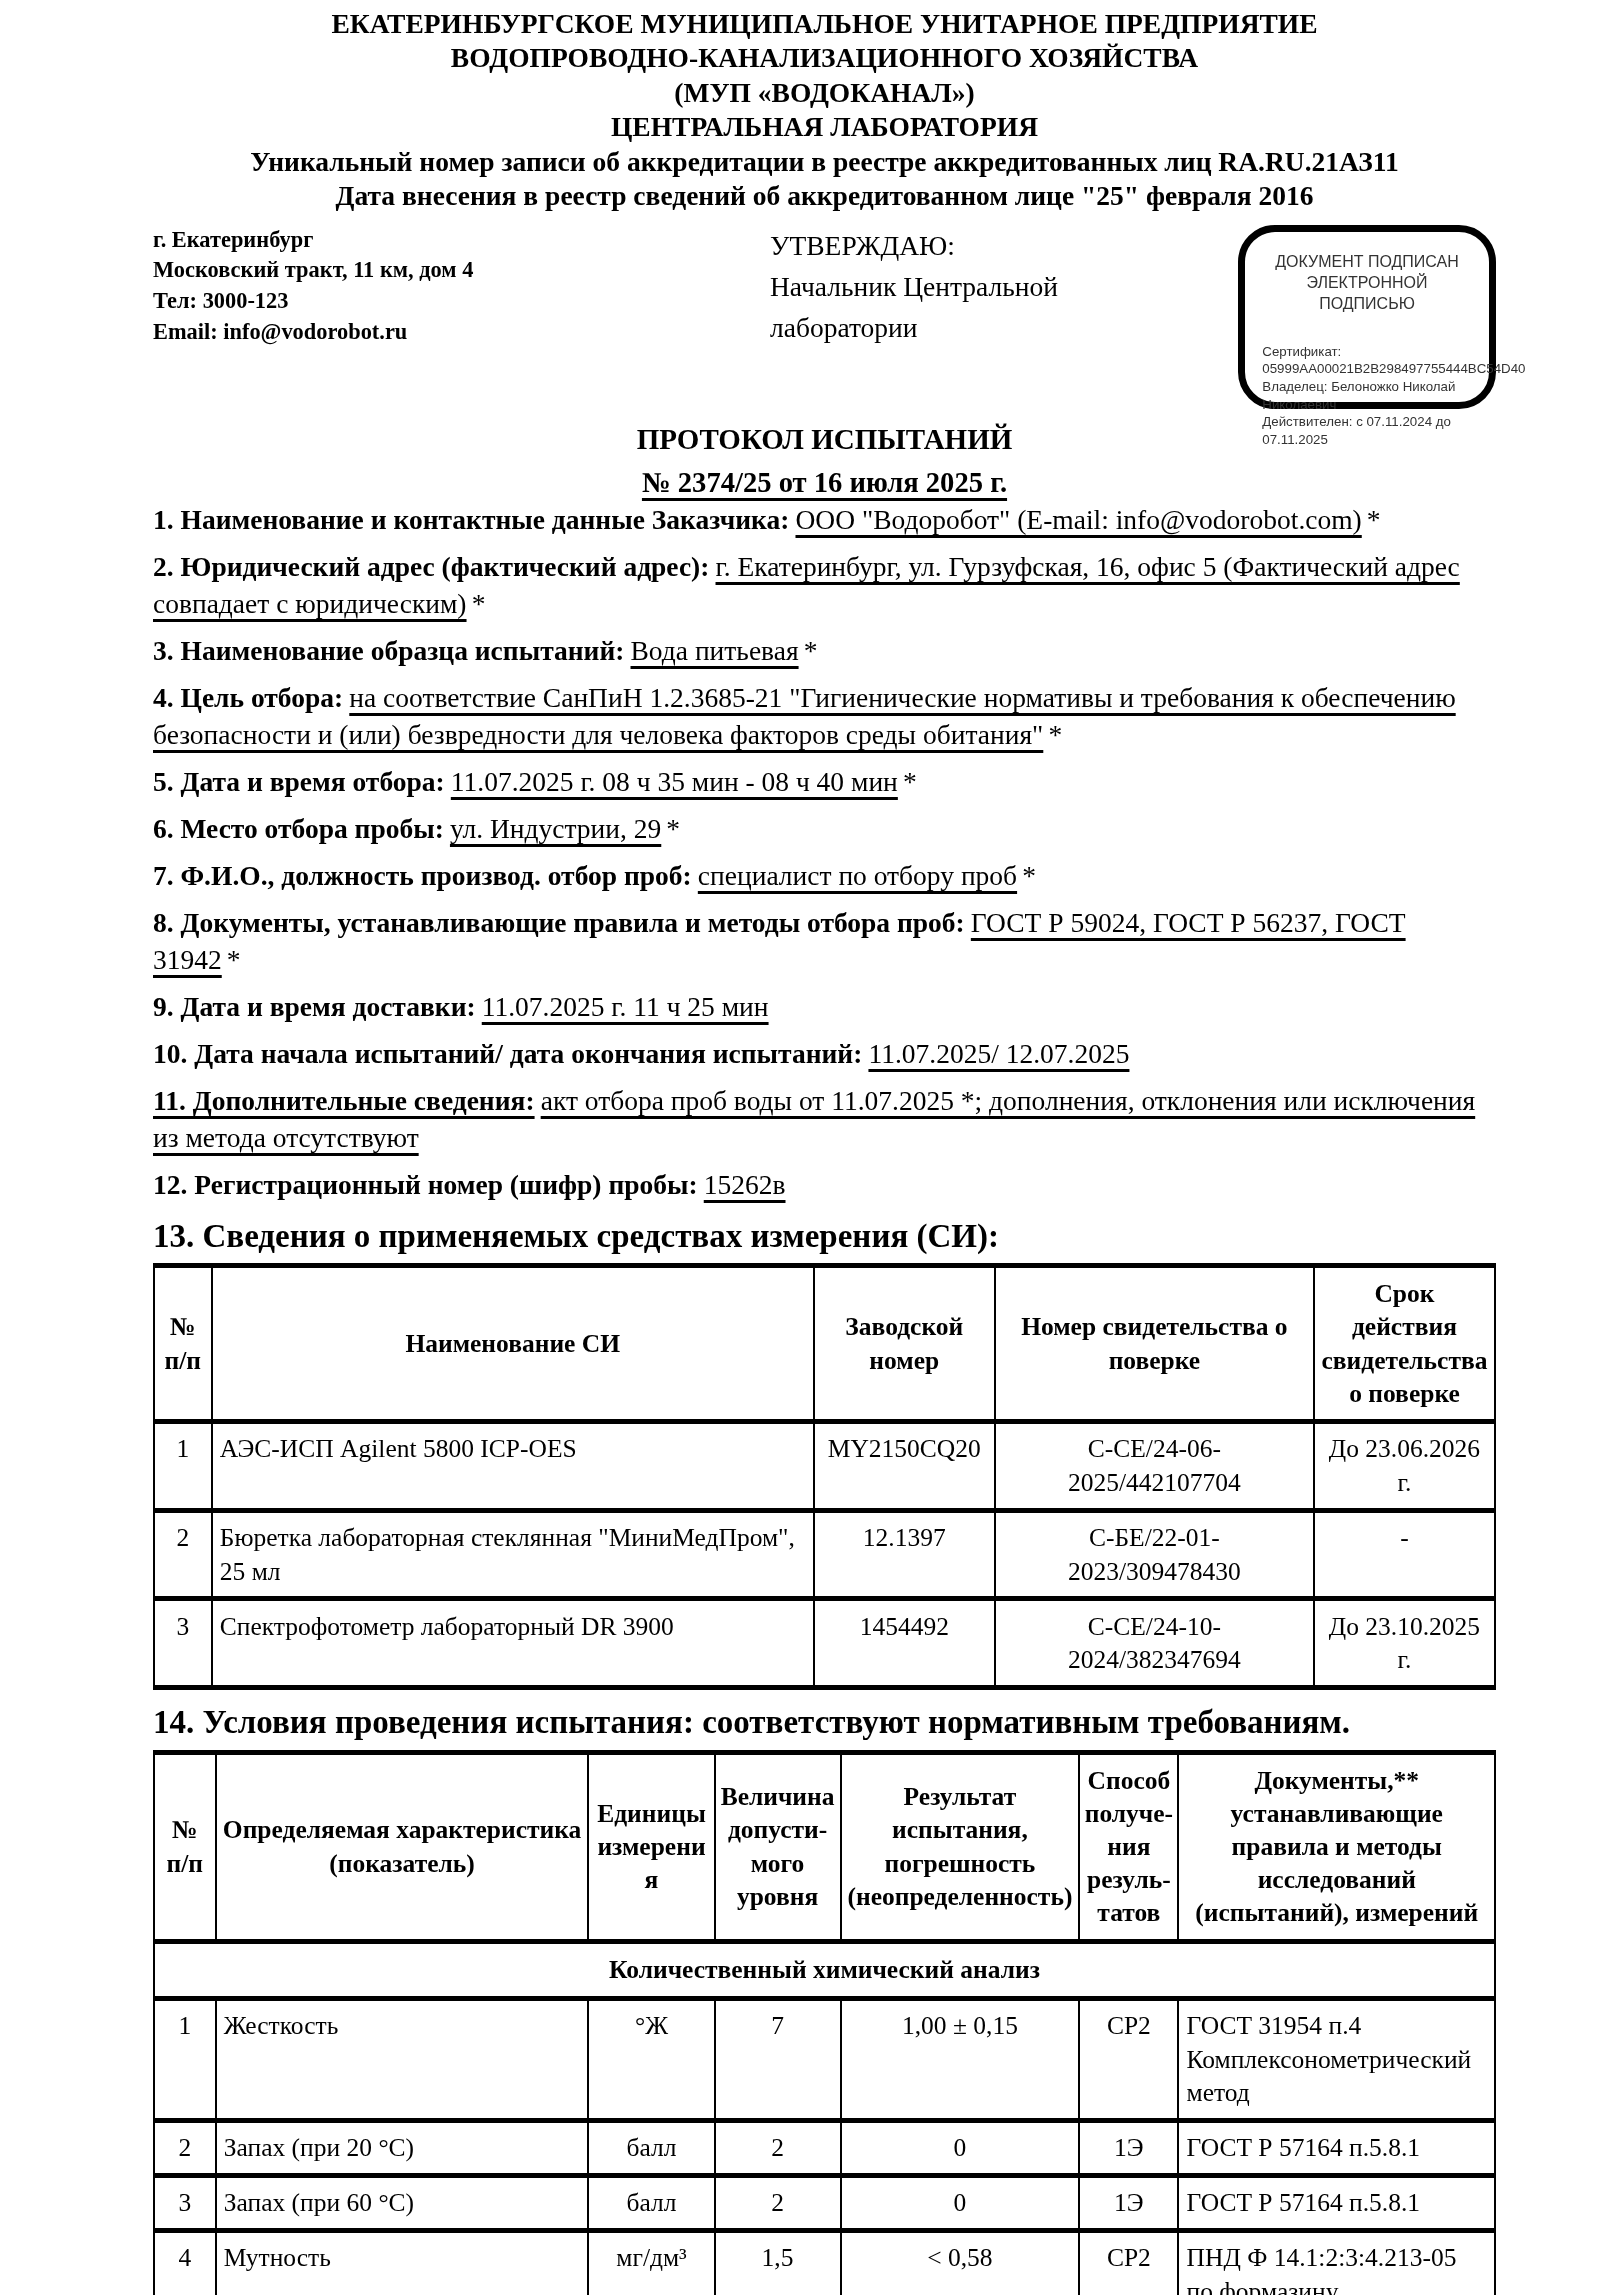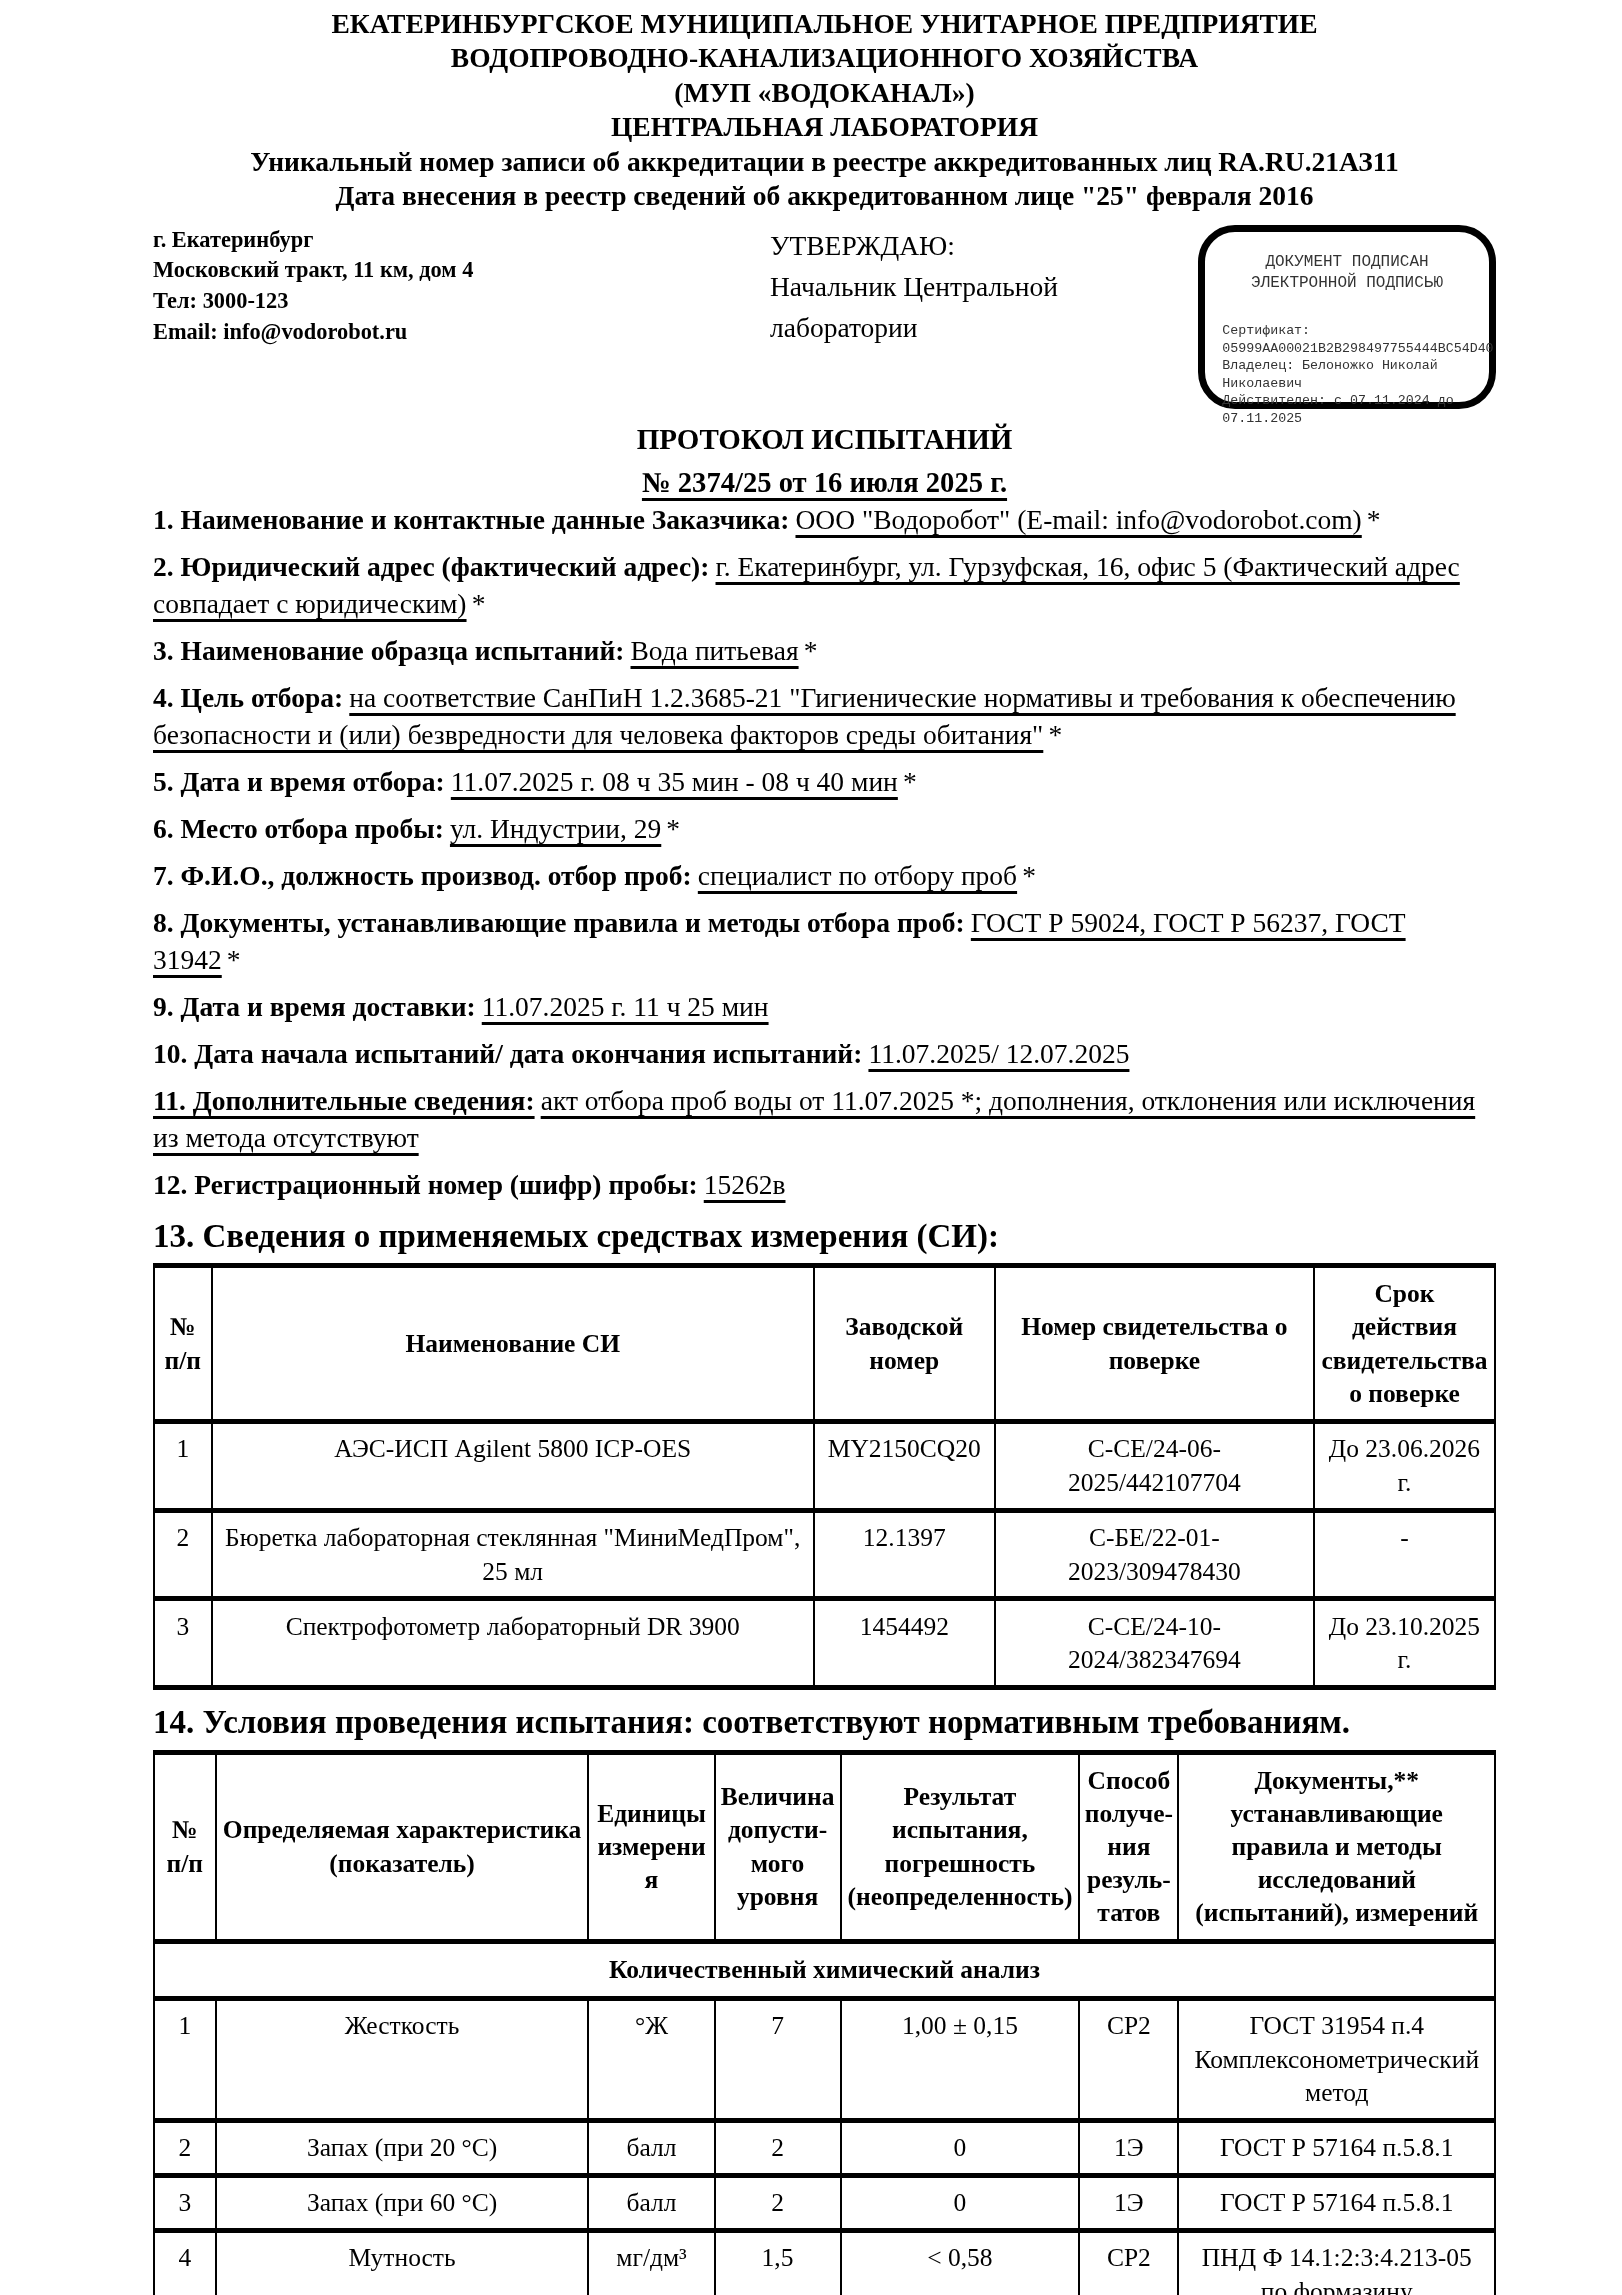--- a/index.html
+++ b/index.html
@@ -12,24 +12,24 @@
   
   .org-header{text-align:center; font-weight:bold;}
   .org-line{font-size:27.5px; line-height:1.25;}
   .org-sub{font-size:27.5px; line-height:1.25;}
   
   .info-row{display:flex; align-items:flex-start; margin-top:11.2px;}
   .contacts{width:500px; font-size:22.4px; font-weight:bold; line-height:1.38; flex:none;}
   .approve{width:316px; margin-left:117px; font-size:27.5px; font-weight:normal; line-height:1.5; flex:none;}
   .stamp{
     margin-left:auto; flex:none; box-sizing:border-box;
-    width:298px; height:184px;
+    width:258px; height:184px;
     border:7.1px solid #000; border-radius:37px;
     padding:12.2px 17.3px;
-    font-family:Liberation Mono, monospace; color:#333;
+    font-family:Liberation Sans, sans-serif; color:#333;
   }
   .stamp-title{text-align:center; font-size:16px; line-height:1.3; margin-top:8.2px;}
   .stamp-details{margin-top:28.6px; font-size:13.3px; line-height:1.32;}
   
   .protocol-title{text-align:center; font-size:29px; font-weight:bold; margin-top:14.3px;}
   .protocol-number{text-align:center; font-size:28.6px; font-weight:bold; margin-top:11.2px;}
   
   .items{margin-top:3px;}
   .item{font-size:27.5px; line-height:1.34; margin:0 0 10.2px 0;}
   .lbl{font-weight:bold; margin-right:6.1px;}
@@ -39,21 +39,21 @@
   
   table{border-collapse:collapse; width:100%; table-layout:fixed;
         border-top:5.1px solid #000; border-bottom:5.1px solid #000;
         border-left:2.5px solid #000; border-right:2.5px solid #000;}
   th,td{border:2.5px solid #000; border-top-width:5.1px; border-bottom-width:5.1px;
         word-wrap:break-word; overflow-wrap:break-word;}
   th{font-size:25.5px; font-weight:bold; text-align:center; vertical-align:middle;
      line-height:1.3; padding:9.2px 4.1px;}
   td{font-size:25.5px; line-height:1.32; padding:8.2px 7.1px; vertical-align:top;}
   td.c{text-align:center;}
-  td.l{text-align:center;}
+  td.l{text-align:left;}
   tr.subsection td{font-weight:bold; text-align:center; padding:9.2px 5.1px;}
   .results-table{margin-top:6.1px;}
   .si-table{margin-top:3.1px;}
 </style>
 </head>
 <body>
 
 <div class="page">
 
   <div class="org-header">

